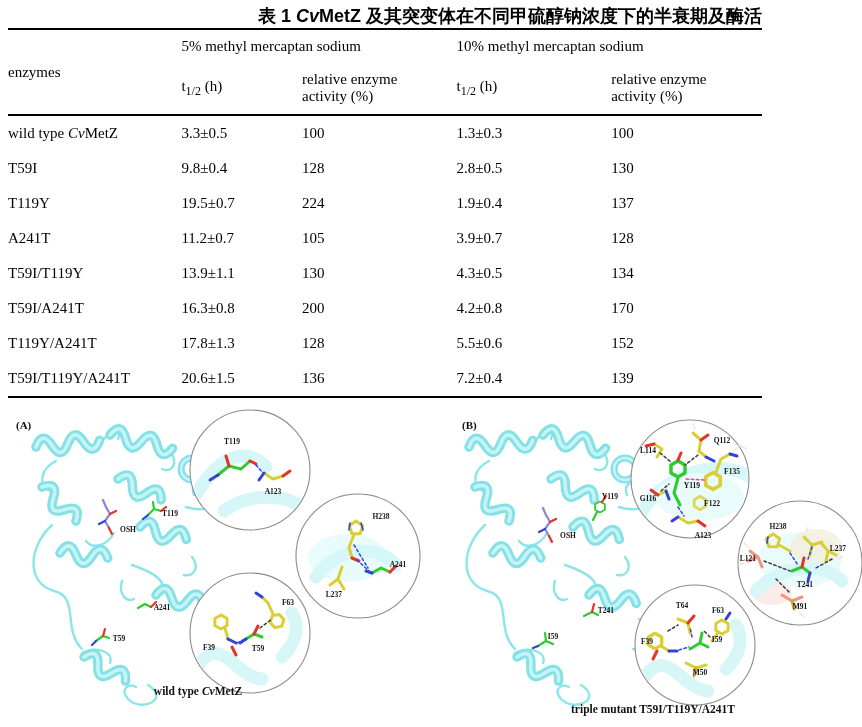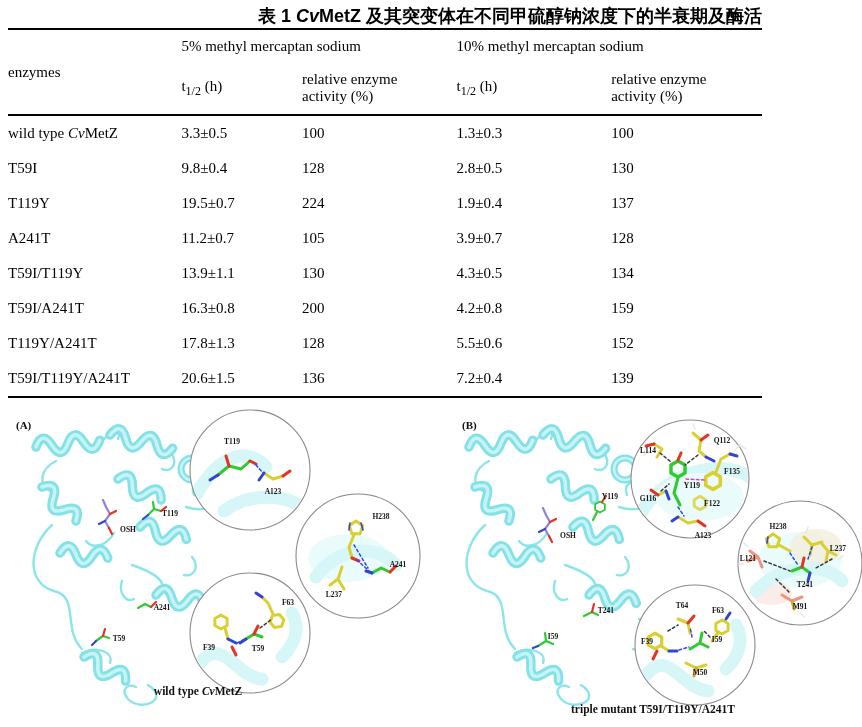--- a/index.html
+++ b/index.html
@@ -102,21 +102,21 @@
           <td>13.9±1.1</td>
           <td>130</td>
           <td>4.3±0.5</td>
           <td>134</td>
         </tr>
         <tr>
           <td>T59I/A241T</td>
           <td>16.3±0.8</td>
           <td>200</td>
           <td>4.2±0.8</td>
-          <td>159</td>
+          <td>170</td>
         </tr>
         <tr>
           <td>T119Y/A241T</td>
           <td>17.8±1.3</td>
           <td>128</td>
           <td>5.5±0.6</td>
           <td>152</td>
         </tr>
         <tr>
           <td>T59I/T119Y/A241T</td>

